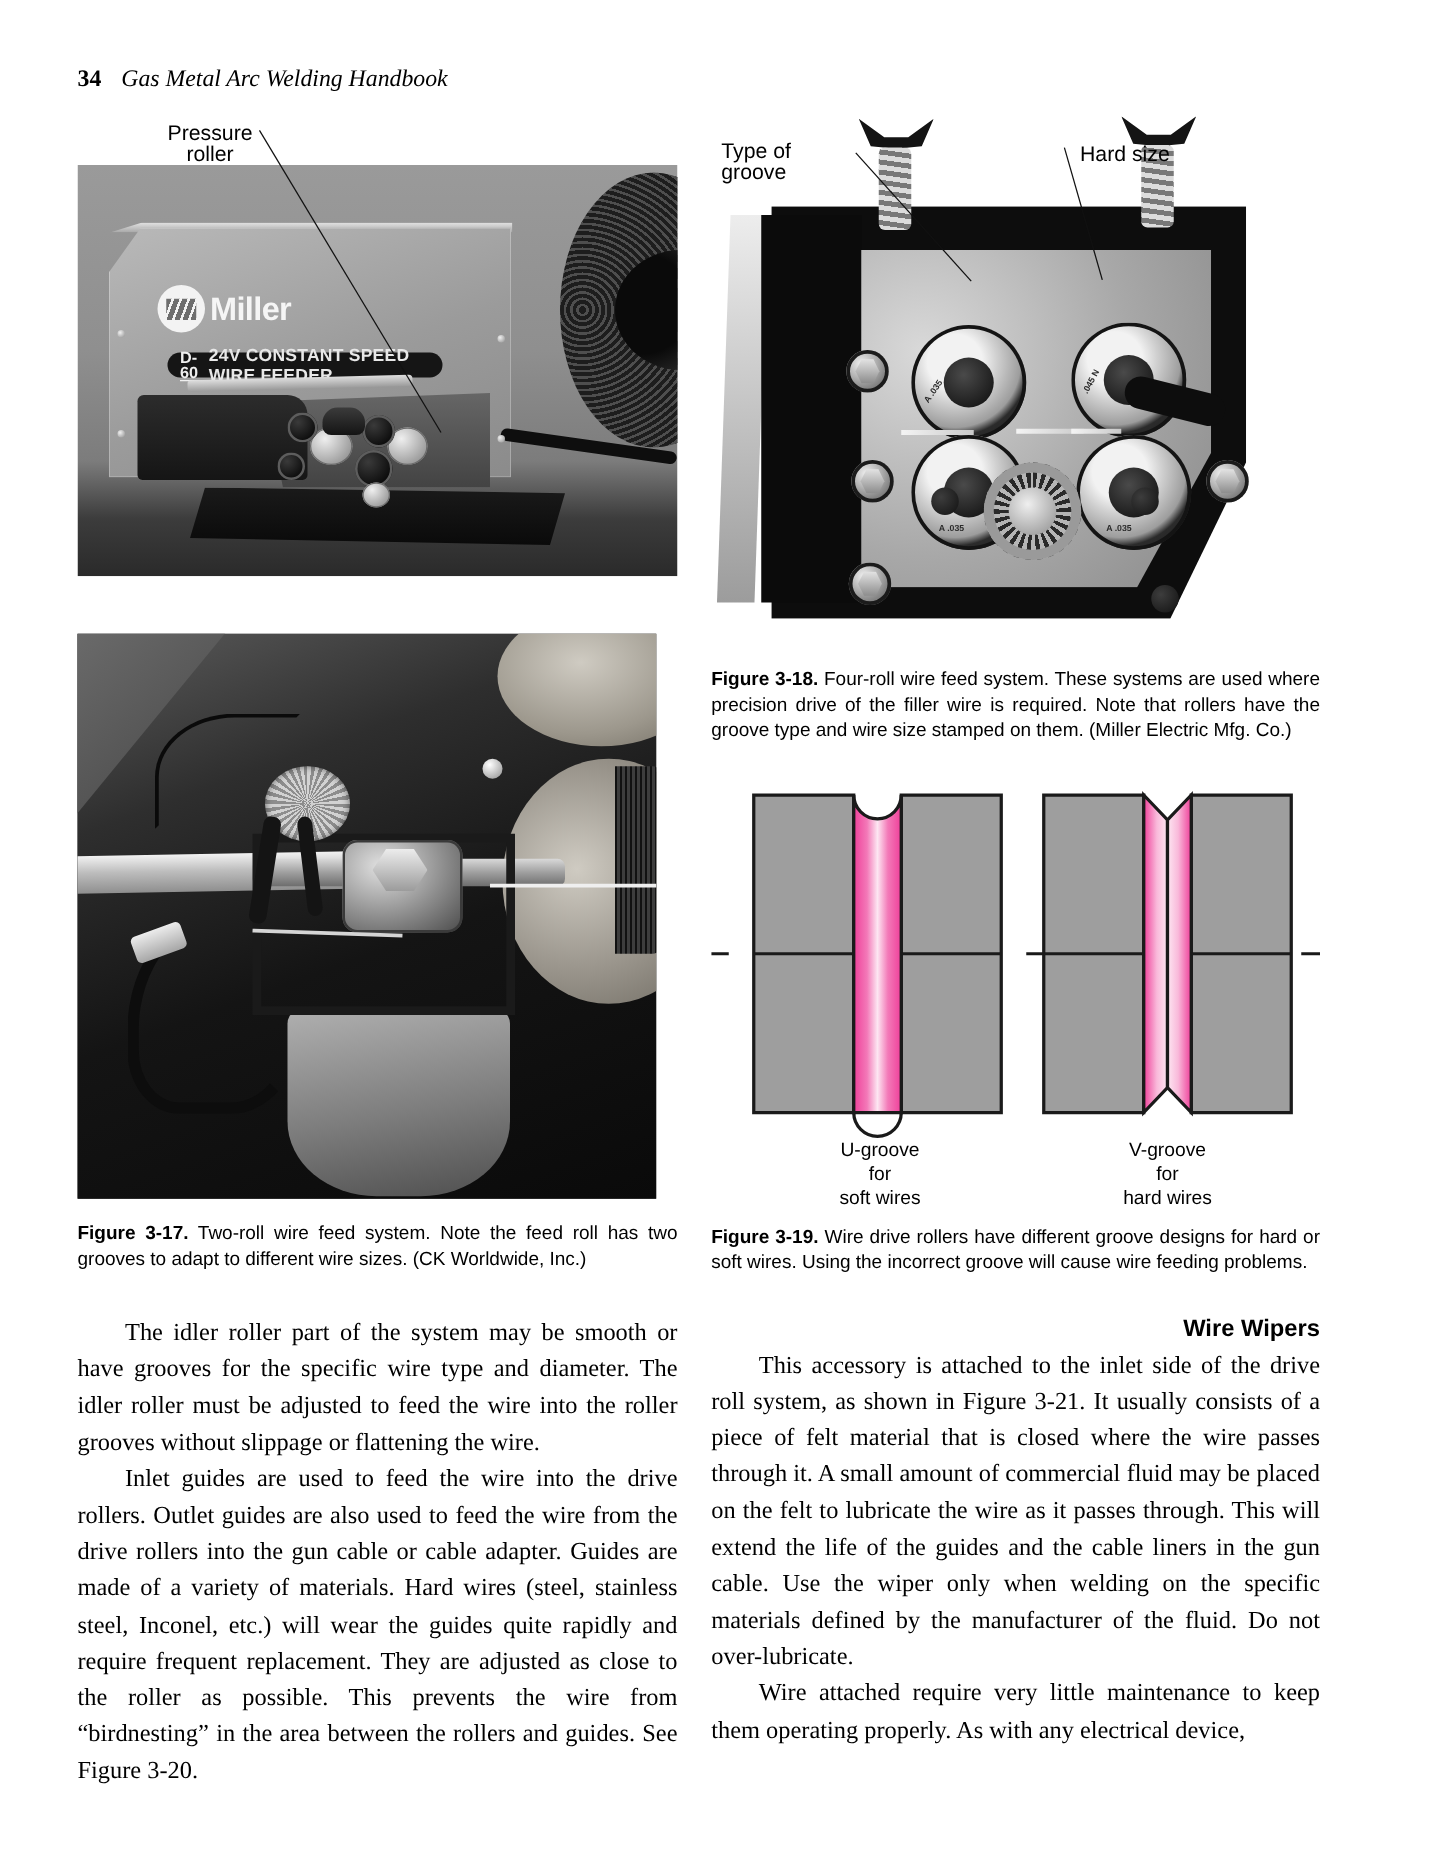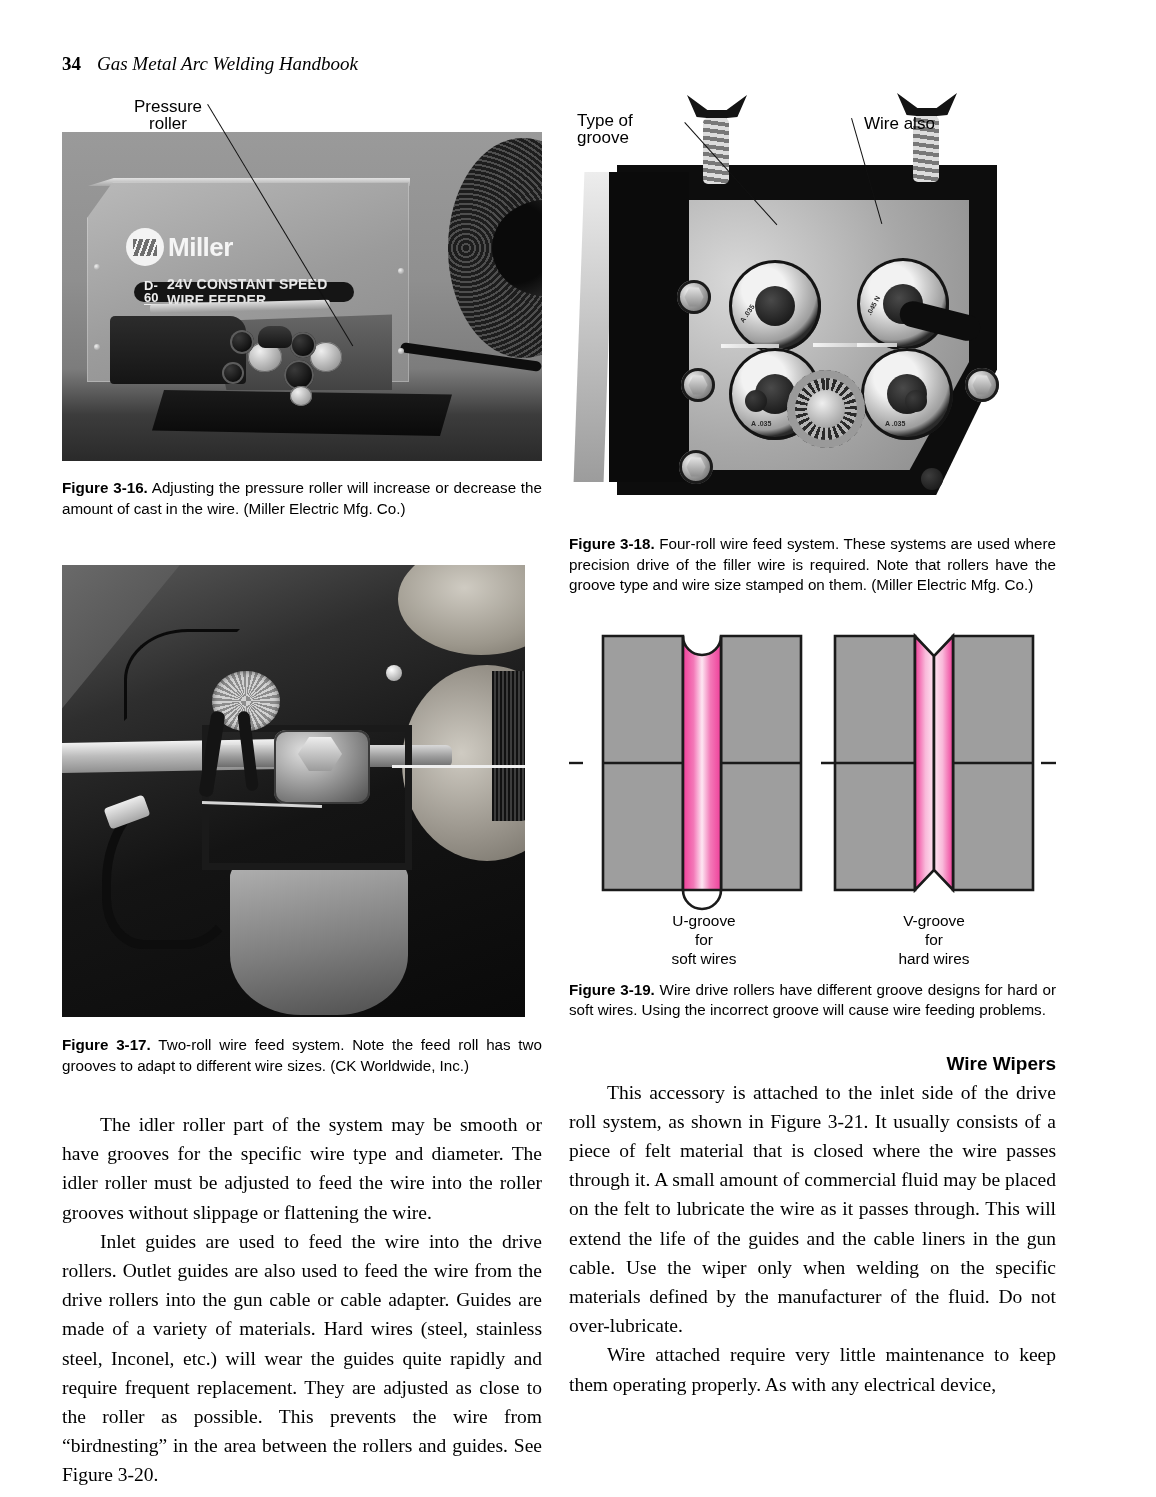--- a/index.html
+++ b/index.html
@@ -455,24 +455,20 @@
       <div class="screw" style="left:32px;top:174px;"></div>
       <div class="screw" style="left:32px;top:254px;"></div>
       <div class="screw" style="left:336px;top:178px;"></div>
       <div class="screw" style="left:336px;top:258px;"></div>
 
       <div class="leader" style="left:146px; top:14px; width:282px; height:1.4px; transform: rotate(59deg);"></div>
       <div class="photo-label" style="left:72px; top:8px; text-align:center;">Pressure
 roller</div>
     </div>
 
-    <div class="caption" style="margin-top:17px;">
-      <span class="fig-no">Figure 3-16.</span>
-      <span>Adjusting the pressure roller will increase or decrease the amount of cast in the wire. (Miller Electric Mfg. Co.)</span>
-    </div>
 
     <div class="photo" id="fig317" style="margin-top:46px;">
       <div class="bg"></div>
       <div class="cone"></div>
       <div class="spool-top"></div>
       <div class="spool-bot"></div>
       <div class="spool-wire"></div>
       <div class="thin-cable"></div>
       <div class="hose"></div>
       <div class="conn"></div>
@@ -548,21 +544,21 @@
 
       <div class="wire-h" style="left:152px; top:254px; width:58px;"></div>
       <div class="wire-h" style="left:244px; top:253px; width:54px;"></div>
       <div class="wire-h" style="left:288px; top:253px; width:40px;"></div>
 
       <div class="leader" style="left:116px; top:32px; width:138px; height:1.3px; transform: rotate(48deg);"></div>
       <div class="photo-label" style="left:8px; top:22px;">Type of
 groove</div>
 
       <div class="leader" style="left:283px; top:28px; width:110px; height:1.3px; transform: rotate(74deg);"></div>
-      <div class="photo-label" style="left:295px; top:25px;">Wire also</div>
+      <div class="photo-label" style="left:295px; top:25px;">Hard size</div>
     </div>
 
     <div class="caption" style="margin-top:19px;">
       <span class="fig-no">Figure 3-18.</span>
       <span>Four-roll wire feed system. These systems are used where precision drive of the filler wire is required. Note that rollers have the groove type and wire size stamped on them. (Miller Electric Mfg. Co.)</span>
     </div>
 
     <div id="fig319" style="margin-top:27px;">
       <svg width="487" height="290" viewBox="0 0 487 290">
         <defs>

